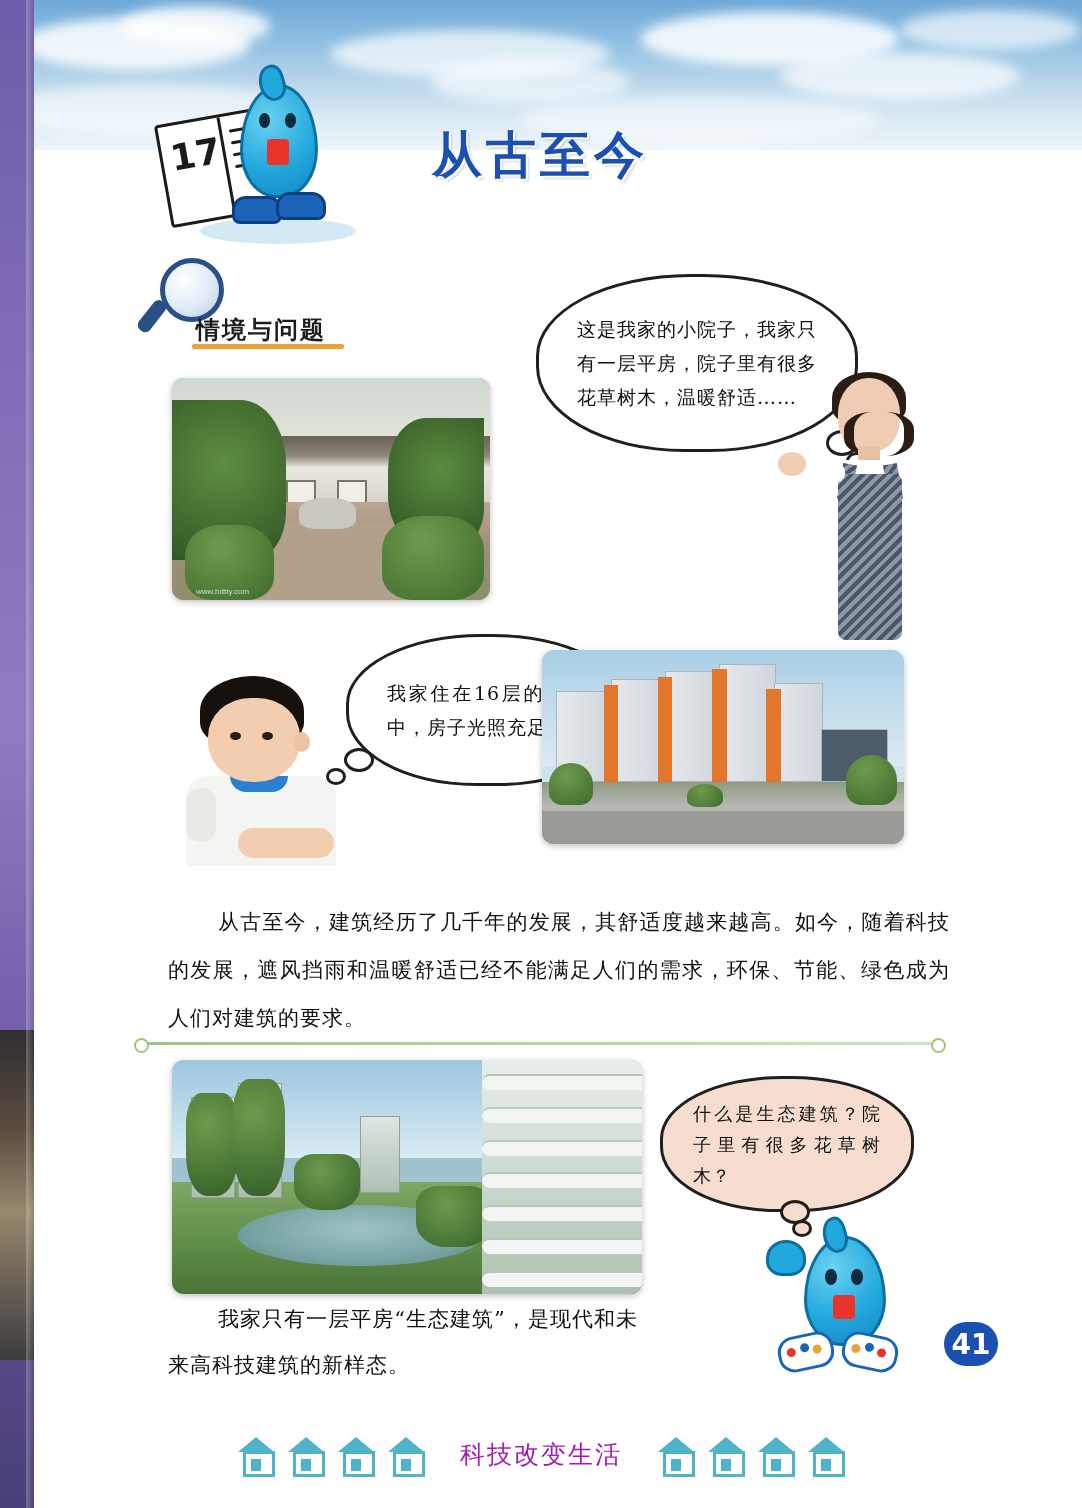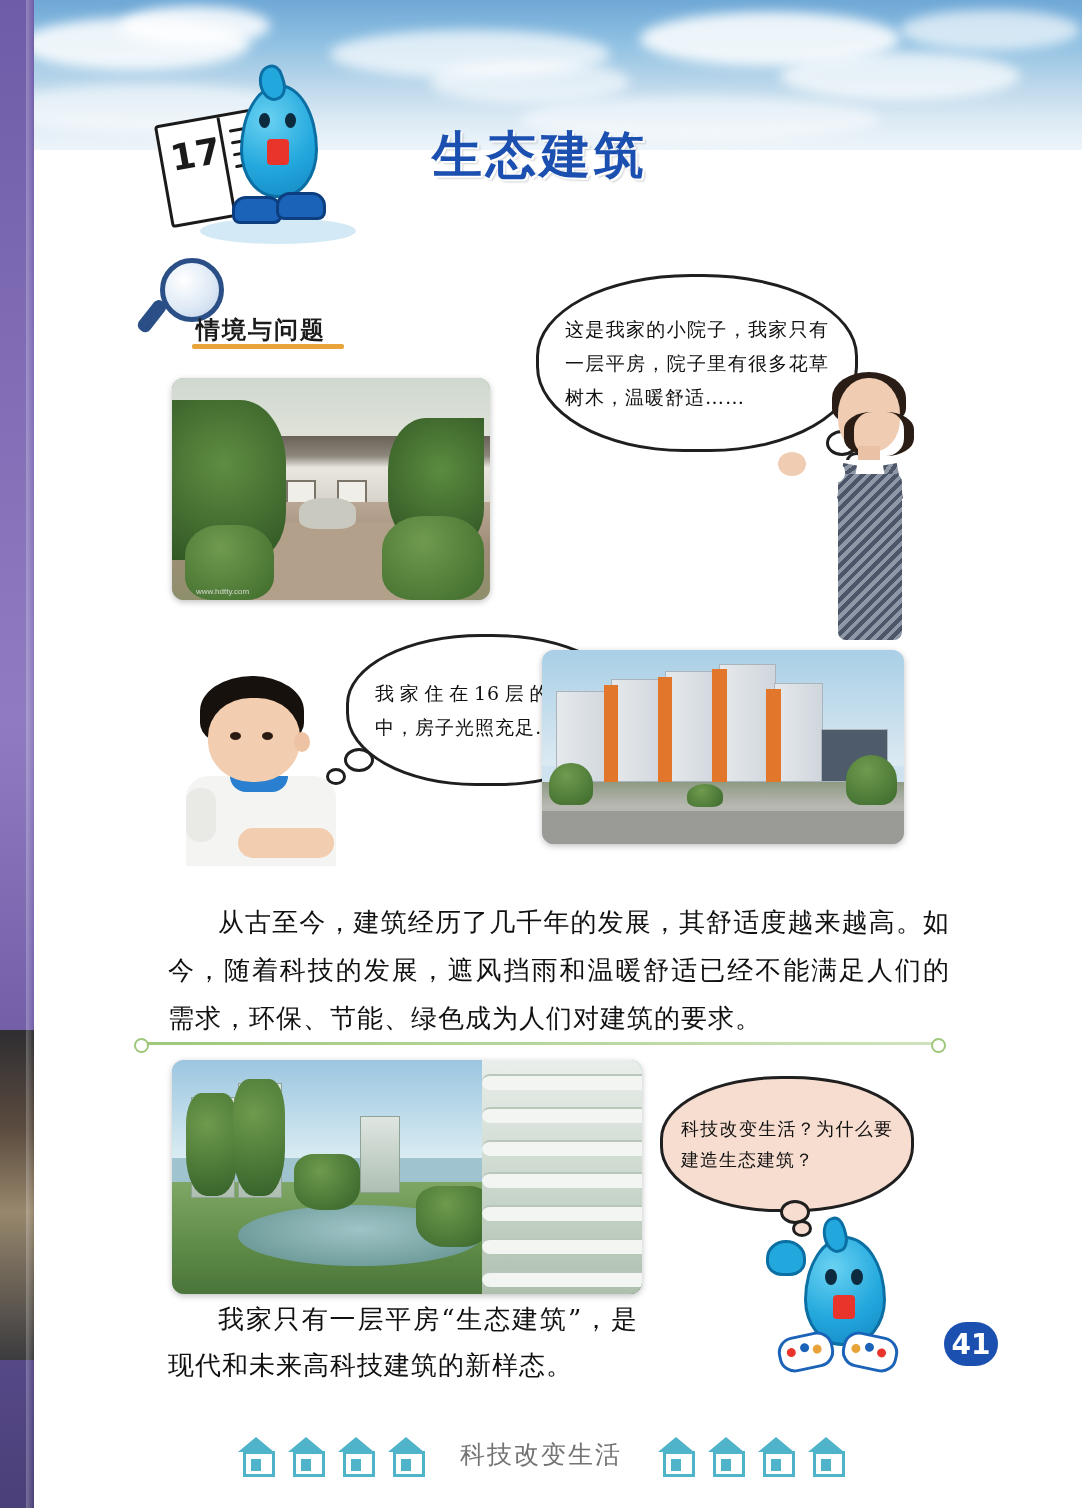--- a/index.html
+++ b/index.html
@@ -147,21 +147,21 @@
     position:absolute;right:0;width:100%;height:14px;background:#f2f5f2;border-top:2px solid #b9c7ba;
     border-radius:40px 0 0 40px;
   }
 
   
   .bubble{
     position:absolute;background:#ffffff;border:3px solid #1f1f1f;border-radius:48% 48% 46% 46%/46% 46% 48% 48%;
     font-family:"DejaVu Serif", serif;color:#111;
   }
   .bubble .txt{position:absolute;left:0;top:0;width:100%;height:100%;display:flex;align-items:center;justify-content:center;}
-  .bubble .txt p{margin:0;padding:0 26px;font-size:19px;line-height:34px;letter-spacing:1px;text-align:justify;}
+  .bubble .txt p{margin:12px;padding:0 26px;font-size:19px;line-height:34px;letter-spacing:1px;text-align:justify;}
   .tail{position:absolute;background:#ffffff;border:3px solid #1f1f1f;border-radius:50%;}
 
   .bubble-girl{left:536px;top:274px;width:316px;height:172px;}
   .bubble-boy{left:346px;top:634px;width:276px;height:146px;}
   .bubble-mascot{
     left:660px;top:1076px;width:248px;height:130px;background:#f7ddd0;border:3px solid #1f1f1f;
   }
   .bubble-mascot .txt p{font-size:18px;line-height:31px;padding:0 18px;}
 
   
@@ -203,21 +203,21 @@
   .mb-eye.r{left:44px;}
   .mb-mouth{position:absolute;left:26px;top:56px;width:22px;height:24px;background:#e8342b;border-radius:4px;}
   .mb-hand{position:absolute;left:6px;top:10px;width:34px;height:30px;background:#23a8dd;border:3px solid #0b6fa4;border-radius:50% 50% 40% 40%;}
   .mb-shoe{position:absolute;width:50px;height:30px;background:#ffffff;border:3px solid #1b63b8;border-radius:16px;}
   .mb-shoe.l{left:18px;top:104px;transform:rotate(-12deg);}
   .mb-shoe.r{left:82px;top:104px;transform:rotate(12deg);}
   .mb-dot{position:absolute;width:9px;height:9px;border-radius:50%;}
 
   
   .para{
-    position:absolute;font-family:"DejaVu Serif", serif;font-size:26px;line-height:48px;
+    position:absolute;font-family:"DejaVu Serif", serif;font-size:21px;line-height:48px;
     color:#111;letter-spacing:1px;text-align:justify;
   }
   .para-1{left:168px;top:898px;width:782px;text-indent:50px;}
   .para-2{left:168px;top:1296px;width:470px;text-indent:50px;line-height:46px;}
 
   
   .divider{position:absolute;left:140px;top:1042px;width:800px;height:3px;background:linear-gradient(90deg,#9ec77c,#cfe3bc);}
   .divider:before,.divider:after{
     content:"";position:absolute;top:-4px;width:11px;height:11px;border:2px solid #9ec77c;border-radius:50%;background:#fff;
   }
@@ -230,21 +230,21 @@
     color:#fff;font-family:"DejaVu Sans", sans-serif;font-weight:bold;font-size:28px;
     display:flex;align-items:center;justify-content:center;
   }
 
   
   .footer{
     position:absolute;left:0;top:1424px;width:1082px;height:60px;
     display:flex;align-items:center;justify-content:center;gap:14px;
   }
   .footer-text{
-    font-family:"DejaVu Sans", sans-serif;font-size:25px;color:#737373;letter-spacing:2px;margin:0 22px;
+    font-family:"DejaVu Sans", sans-serif;font-size:25px;color:#a21caf;letter-spacing:2px;margin:0 22px;
   }
   .house-ico{position:relative;width:36px;height:34px;}
   .house-ico .roof{position:absolute;left:0;top:0;width:0;height:0;border-left:18px solid transparent;border-right:18px solid transparent;border-bottom:15px solid #4fb3c9;}
   .house-ico .body{position:absolute;left:5px;top:14px;width:26px;height:20px;background:#ffffff;border:3px solid #4fb3c9;}
   .house-ico .door{position:absolute;left:13px;top:22px;width:10px;height:12px;background:#4fb3c9;}
 </style>
 </head>
 <body>
 
 <div class="sky">
@@ -277,21 +277,21 @@
   <div class="blob">
     <div class="ear"></div>
     <div class="eye l"></div>
     <div class="eye r"></div>
     <div class="mouth"></div>
   </div>
   <div class="shoe l"></div>
   <div class="shoe r"></div>
 </div>
 
-<div class="page-title">生态建筑</div>
+<div class="page-title">从古至今</div>
 
 <div class="magnifier">
   <div class="mag-handle"></div>
   <div class="mag-glass"></div>
 </div>
 <div class="sec-head">情境与问题</div>
 <div class="sec-head-underline"></div>
 
 <div class="photo photo-courtyard">
   <div class="pc-sky"></div>
@@ -390,21 +390,21 @@
       <i style="top:34%"></i>
     <i style="top:48%"></i>
       <i style="top:62%"></i>
       <i style="top:76%"></i>
       <i style="top:90%"></i>
   </div>
 </div>
 
 <div class="bubble bubble-mascot">
   <div class="txt">
-      <p>科技改变生活？为什么要建造生态建筑？</p>
+      <p>什么是生态建筑？院子里有很多花草树木？</p>
     </div>
 </div>
 <div class="tail" style="left:780px;top:1200px;width:24px;height:18px;background:#f7ddd0;"></div>
 <div class="tail" style="left:792px;top:1220px;width:14px;height:11px;background:#f7ddd0;"></div>
 
 <div class="mascot-bot">
   <div class="mb-hand"></div>
   <div class="mb-body">
     <div class="mb-ear"></div>
     <div class="mb-eye l"></div>

